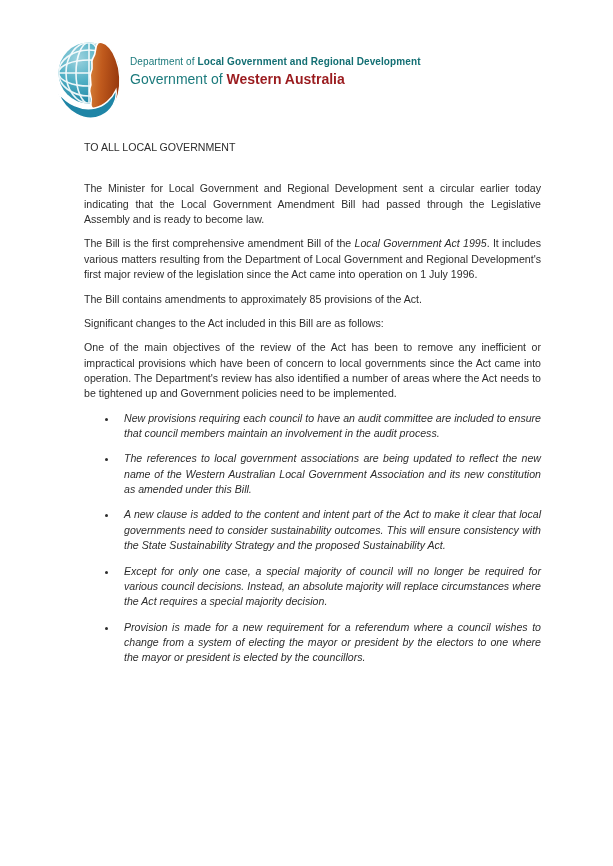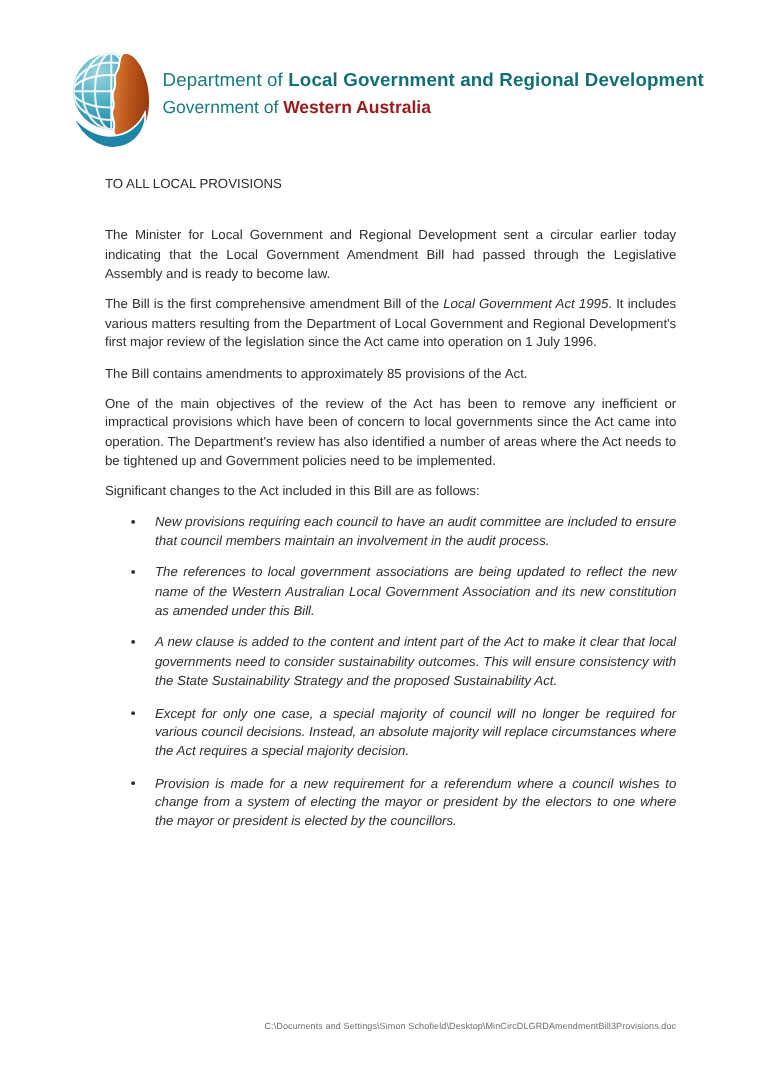--- a/index.html
+++ b/index.html
@@ -18,21 +18,21 @@
   
   .brand {
     position: absolute;
     left: 57px;
     top: 37px;
     display: flex;
     align-items: flex-start;
   }
   .brand-logo { flex: 0 0 auto; }
   .brand-text { margin-left: 3px; margin-top: 19px; line-height: 1.25; }
-  .brand-line1 { font-size: 15px; letter-spacing: 0.1px; white-space: nowrap; }
+  .brand-line1 { font-size: 10px; letter-spacing: 0.1px; white-space: nowrap; }
   .brand-line2 { font-size: 14px; margin-top: 2px; white-space: nowrap; }
   .teal-reg  { color: #1b7a7c; font-weight: 400; }
   .teal-bold { color: #136f73; font-weight: 700; }
   .red-bold  { color: #9a1b1e; font-weight: 700; }
 
   
   .content {
     position: absolute;
     left: 84px;
     top: 140px;
@@ -119,36 +119,35 @@
       <div class="brand-line1">
         <span class="teal-reg">Department of </span><span class="teal-bold">Local Government and Regional Development</span>
       </div>
       <div class="brand-line2">
         <span class="teal-reg">Government of </span><span class="red-bold">Western Australia</span>
       </div>
     </div>
   </div>
 
   <div class="content">
-    <div class="addressee">TO ALL LOCAL PROVISIONS</div>
+    <div class="addressee">TO ALL LOCAL GOVERNMENT</div>
 
     <p class="para first">The Minister for Local Government and Regional Development sent a circular earlier today indicating that the Local Government Amendment Bill had passed through the Legislative Assembly and is ready to become law.</p>
 
     <p class="para"><span>The Bill is the first comprehensive amendment Bill of the </span><span class="italic">Local Government Act 1995</span><span>. It includes various matters resulting from the Department of Local Government and Regional Development's first major review of the legislation since the Act came into operation on 1 July 1996.</span></p>
 
     <p class="para">The Bill contains amendments to approximately 85 provisions of the Act.</p>
 
+    <p class="para">Significant changes to the Act included in this Bill are as follows:</p>
+
     <p class="para">One of the main objectives of the review of the Act has been to remove any inefficient or impractical provisions which have been of concern to local governments since the Act came into operation. The Department's review has also identified a number of areas where the Act needs to be tightened up and Government policies need to be implemented.</p>
-
-    <p class="para">Significant changes to the Act included in this Bill are as follows:</p>
 
     <ul class="changes">
       <li>New provisions requiring each council to have an audit committee are included to ensure that council members maintain an involvement in the audit process.</li>
       <li>The references to local government associations are being updated to reflect the new name of the Western Australian Local Government Association and its new constitution as amended under this Bill.</li>
       <li>A new clause is added to the content and intent part of the Act to make it clear that local governments need to consider sustainability outcomes. This will ensure consistency with the State Sustainability Strategy and the proposed Sustainability Act.</li>
       <li>Except for only one case, a special majority of council will no longer be required for various council decisions. Instead, an absolute majority will replace circumstances where the Act requires a special majority decision.</li>
       <li>Provision is made for a new requirement for a referendum where a council wishes to change from a system of electing the mayor or president by the electors to one where the mayor or president is elected by the councillors.</li>
     </ul>
   </div>
 
-  <div class="footer">C:\Documents and Settings\Simon Schofield\Desktop\MinCircDLGRDAmendmentBill3Provisions.doc</div>
 
 </div>
 
 </body></html>

